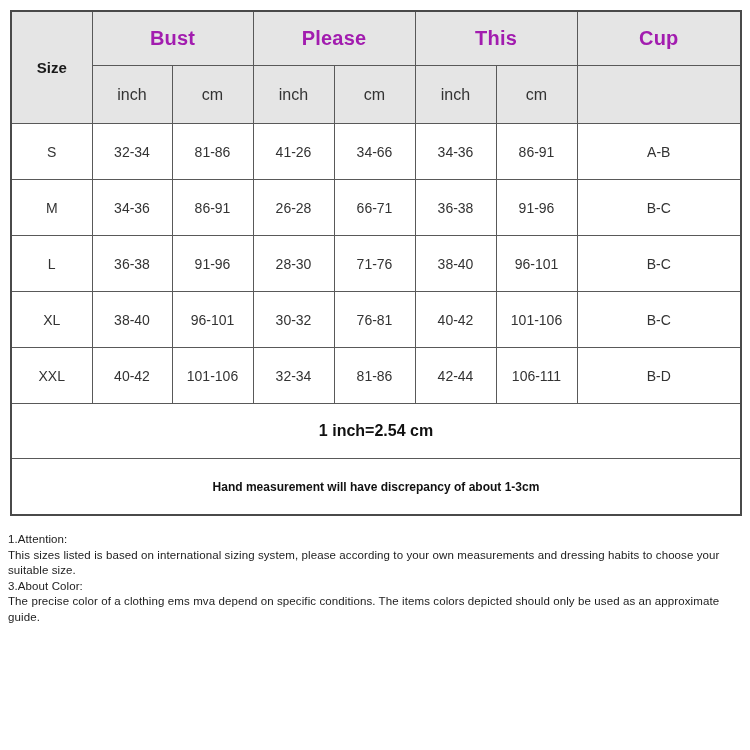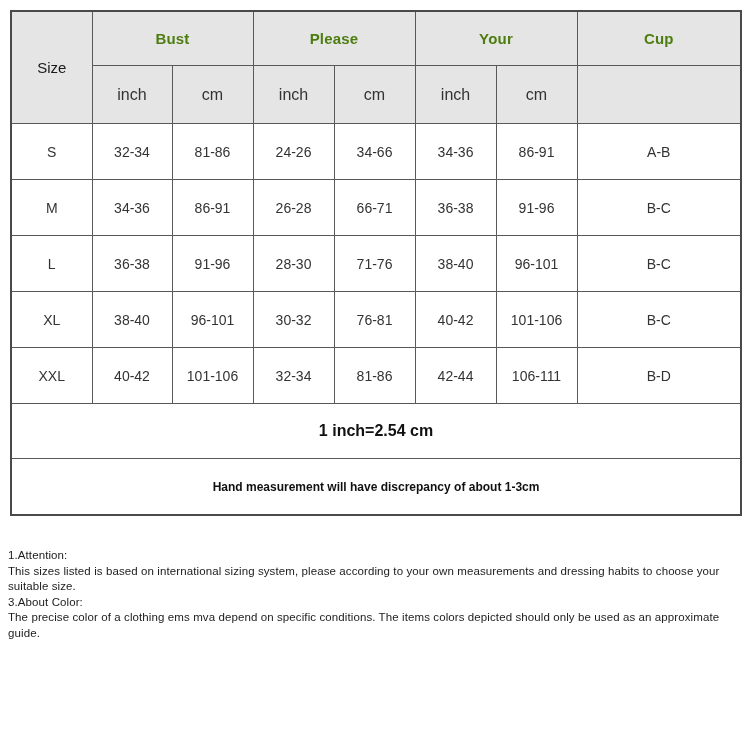--- a/index.html
+++ b/index.html
@@ -32,27 +32,27 @@
     text-align: center;
     vertical-align: middle;
     padding: 0;
     overflow: hidden;
   }
   table.size-chart thead th {
     background: #e5e5e5;
   }
   th.group-label {
     font-weight: bold;
-    font-size: 15px;
-    color: #4d7c0f;
+    font-size: 20px;
+    color: #a21caf;
     height: 53px;
     letter-spacing: 0.2px;
   }
   th.size-label {
-    font-weight: normal;
+    font-weight: bold;
     font-size: 15px;
     color: #1a1a1a;
   }
   th.sub-label {
     font-weight: normal;
     font-size: 16px;
     color: #333333;
     height: 57px;
   }
   td.data-cell {
@@ -69,21 +69,21 @@
     height: 54px;
     background: #ffffff;
   }
   td.note-cell.second {
     font-size: 12px;
     height: 55px;
   }
   .footnotes {
     position: absolute;
     left: 8px;
-    top: 548px;
+    top: 532px;
     width: 738px;
     font-size: 11.5px;
     line-height: 15.5px;
     color: #1c1c1c;
     letter-spacing: 0.1px;
   }
   .footnotes .fn-line {
     margin: 0;
   }
 </style>
@@ -101,39 +101,39 @@
       <col style="width:81px">
       <col style="width:81px">
       <col style="width:81px">
       <col style="width:164px">
     </colgroup>
     <thead>
       <tr>
         <th rowspan="2" class="size-label">Size</th>
         <th colspan="2" class="group-label">Bust</th>
         <th colspan="2" class="group-label">Please</th>
-        <th colspan="2" class="group-label">Your</th>
+        <th colspan="2" class="group-label">This</th>
         <th class="group-label">Cup</th>
       </tr>
       <tr>
         <th class="sub-label">inch</th>
         <th class="sub-label">cm</th>
         <th class="sub-label">inch</th>
         <th class="sub-label">cm</th>
         <th class="sub-label">inch</th>
         <th class="sub-label">cm</th>
         <th class="sub-label"></th>
       </tr>
     </thead>
     <tbody>
       <tr>
         <td class="data-cell">S</td>
         <td class="data-cell">32-34</td>
         <td class="data-cell">81-86</td>
-        <td class="data-cell">24-26</td>
+        <td class="data-cell">41-26</td>
         <td class="data-cell">34-66</td>
         <td class="data-cell">34-36</td>
         <td class="data-cell">86-91</td>
         <td class="data-cell">A-B</td>
       </tr>
       <tr>
         <td class="data-cell">M</td>
         <td class="data-cell">34-36</td>
         <td class="data-cell">86-91</td>
         <td class="data-cell">26-28</td>

